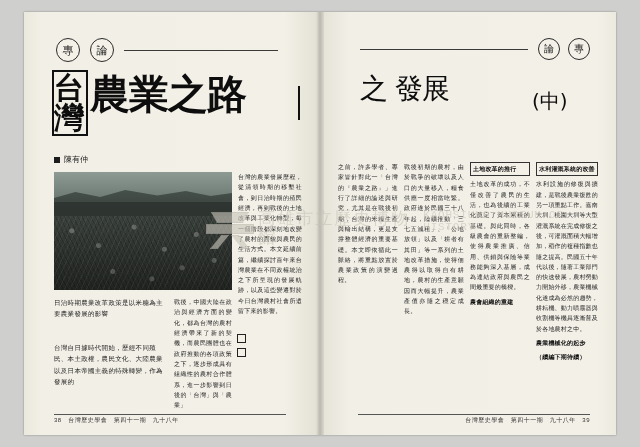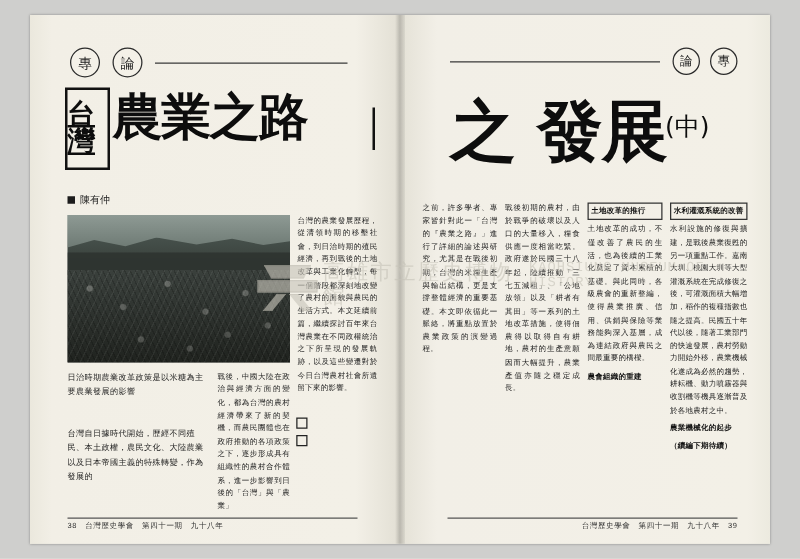--- a/index.html
+++ b/index.html
@@ -100,25 +100,24 @@
     left: 0;
     top: 2px;
     width: 32px;
     height: 62px;
     border: 2px solid #111;
     display: flex;
     flex-direction: column;
     align-items: center;
     justify-content: center;
     line-height: 1.0;
-    font-size: 22px;
+    font-size: 30px;
     font-weight: bold;
     color: #0d0d0d;
     font-family: "DejaVu Sans", sans-serif;
-    text-decoration: underline;
   }
   .hl-main {
     position: absolute;
     left: 38px;
     top: 2px;
     font-size: 40px;
     font-weight: bold;
     letter-spacing: -1px;
     color: #0d0d0d;
     font-family: "DejaVu Sans", sans-serif;
@@ -281,22 +280,22 @@
     flex: 1;
     height: 1px;
     background: #3a3a3a;
     margin-right: 10px;
   }
 
   .hl-right {
     position: absolute;
     left: 40px;
     top: 58px;
-    font-size: 53px;
-    font-weight: bold;
+    font-size: 28px;
+    font-weight: normal;
     color: #0d0d0d;
     font-family: "DejaVu Sans", sans-serif;
     white-space: nowrap;
     letter-spacing: -1px;
   }
   .hl-paren {
     position: absolute;
     left: 212px;
     top: 76px;
     font-size: 20px;

